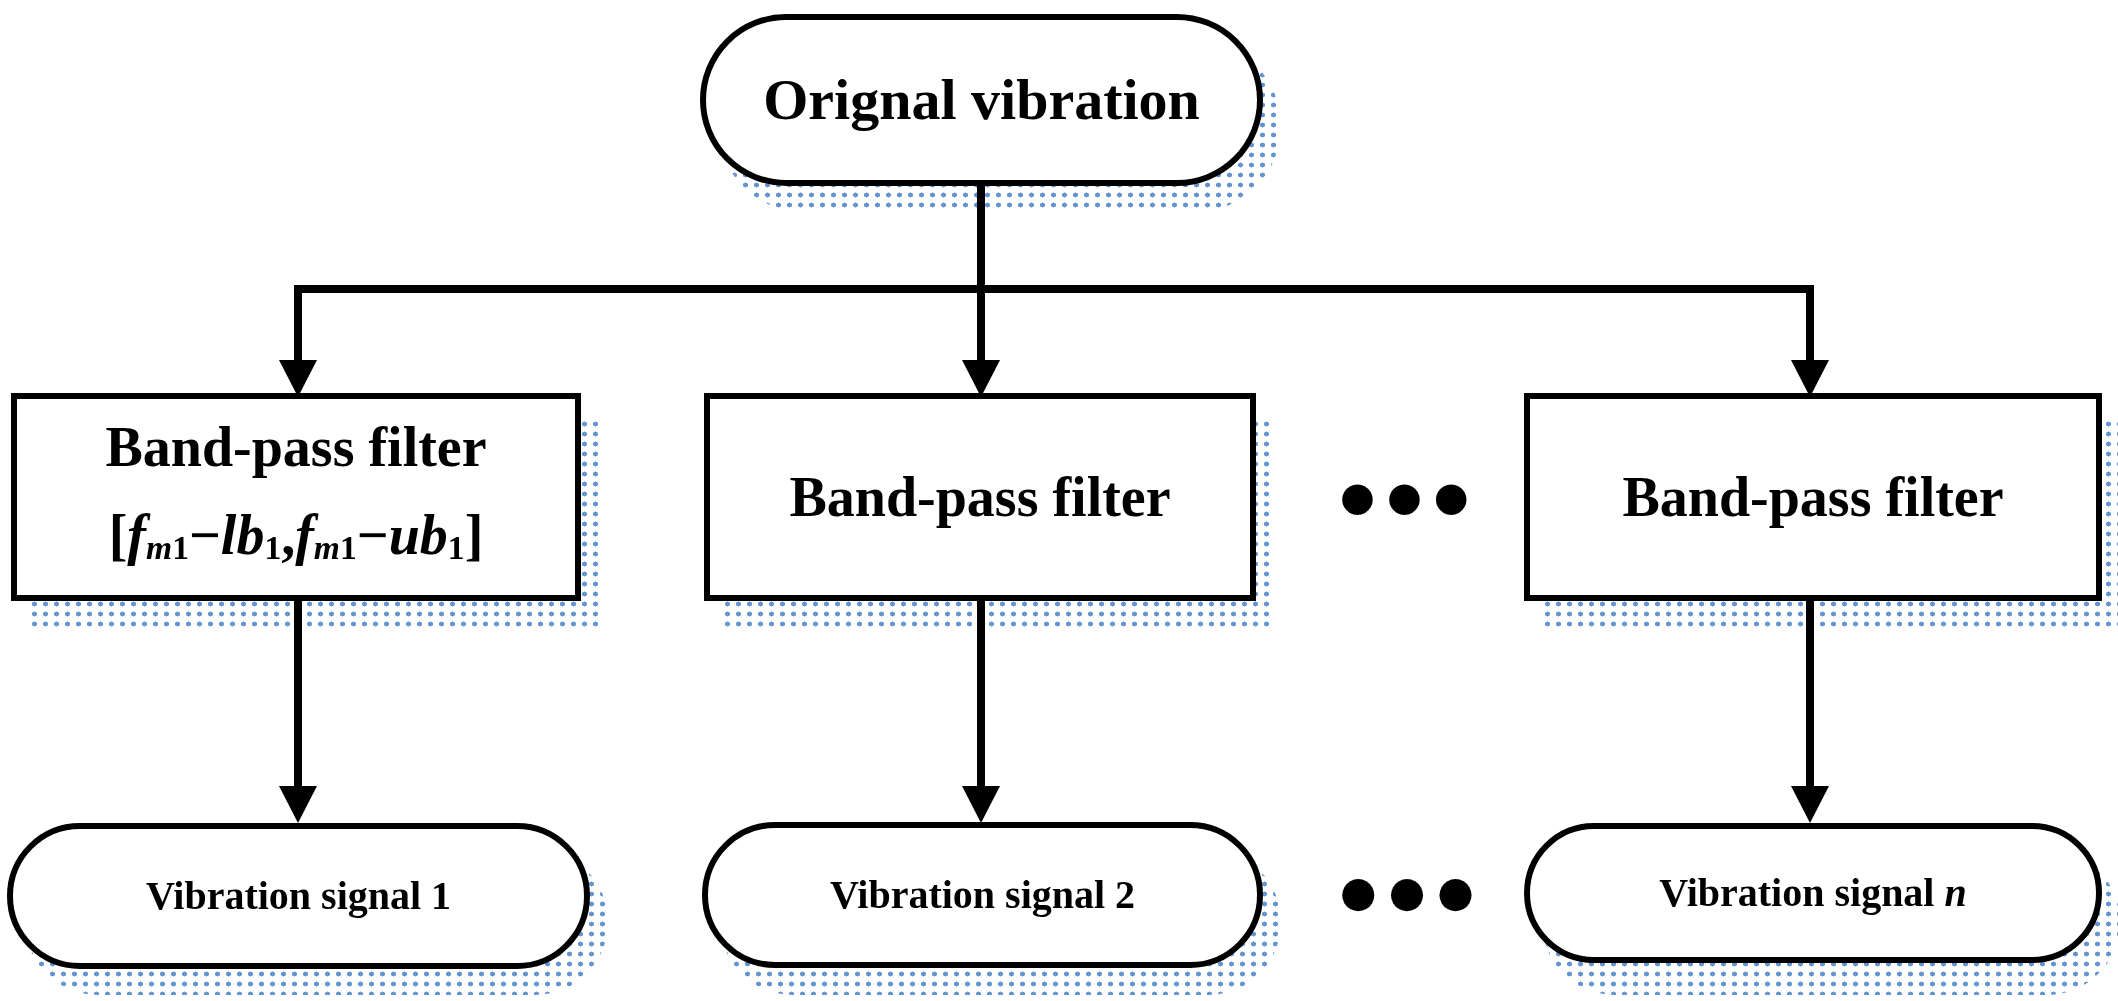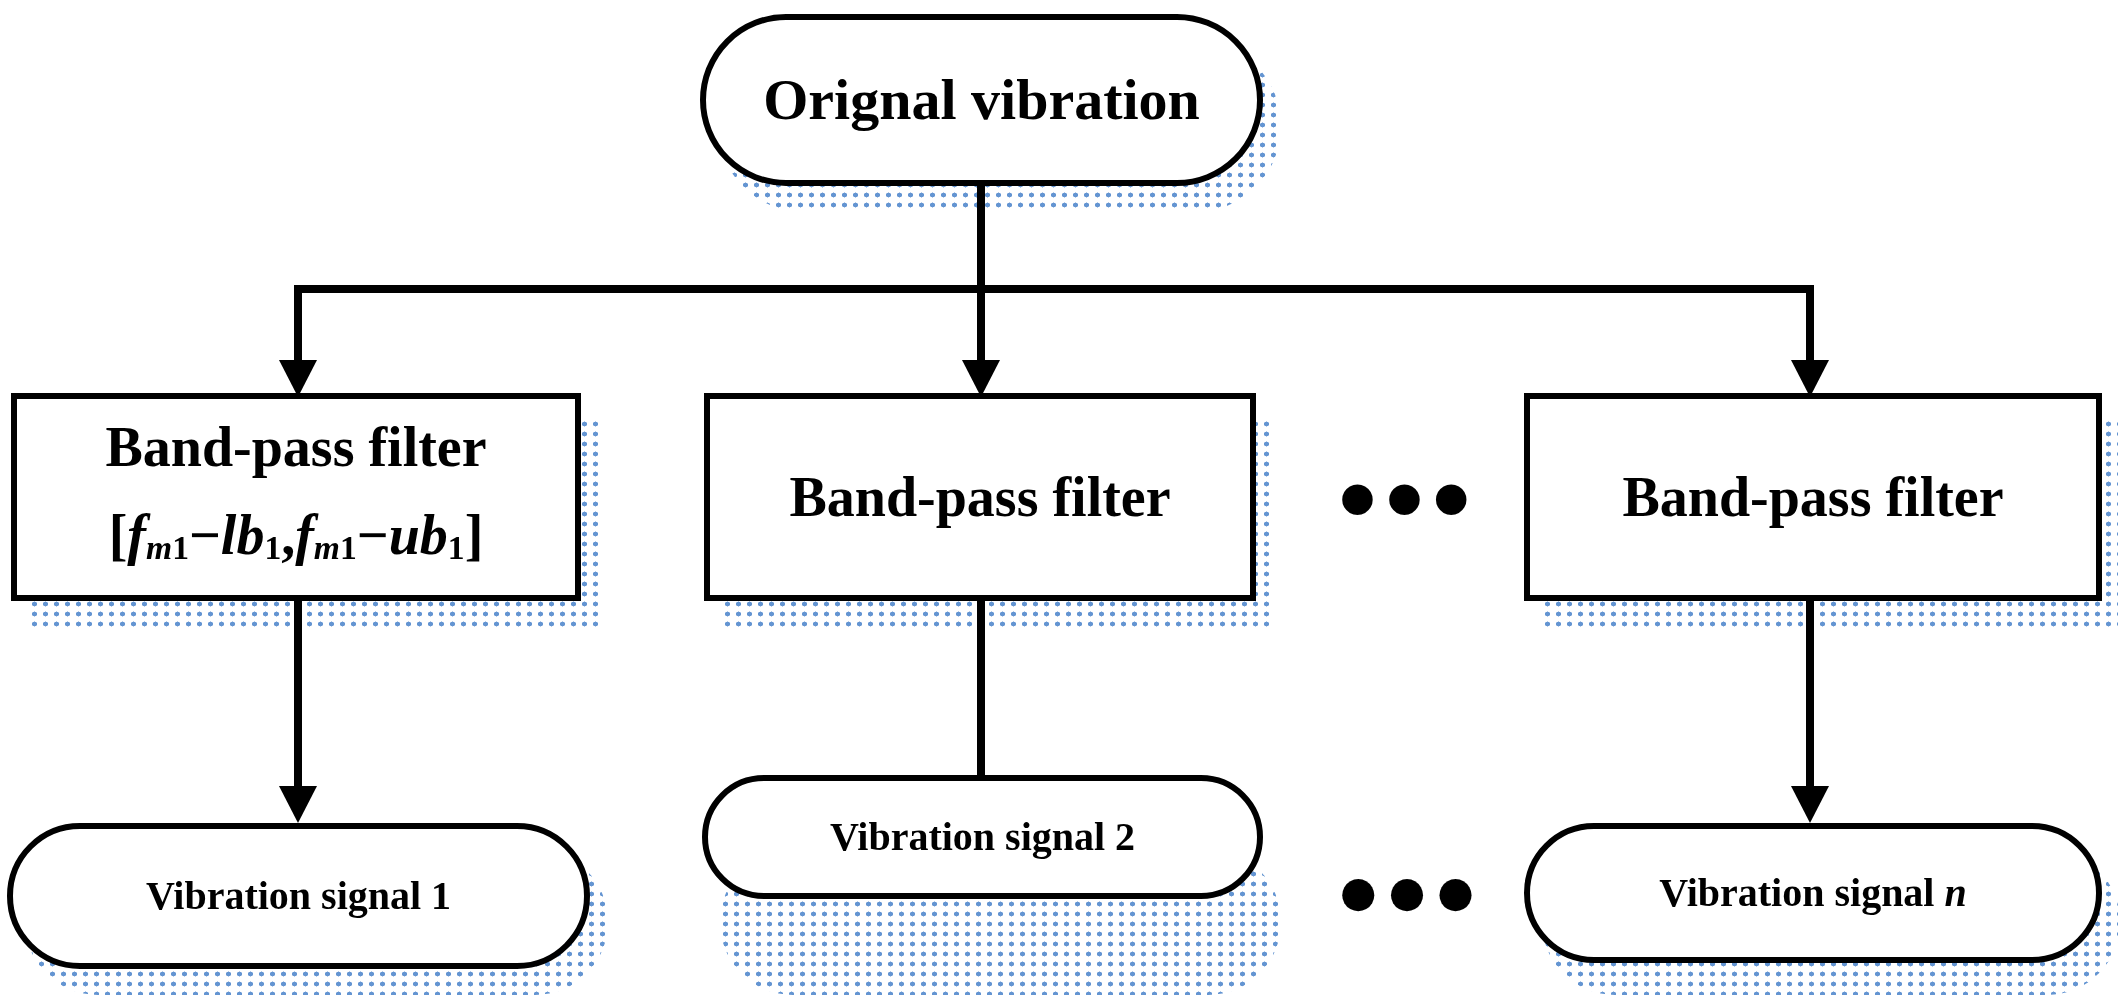--- a/index.html
+++ b/index.html
@@ -94,21 +94,21 @@
   <div class="dots dots-mid" style="left:1340px;top:468px;">●●●</div>
 
   <div class="node filter-node" style="left:1524px;top:393px;width:578px;height:208px;">
     <span class="line1">Band-pass filter</span>
   </div>
 
   <div class="node pill signal-node" style="left:7px;top:823px;width:583px;height:146px;border-radius:73px;">
     <span class="line1"><span>Vibration signal 1</span></span>
   </div>
 
-  <div class="node pill signal-node" style="left:702px;top:775px;width:561px;height:124px;border-radius:73px;">
+  <div class="node pill signal-node" style="left:702px;top:822px;width:561px;height:146px;border-radius:73px;">
     <span class="line1"><span>Vibration signal 2</span></span>
   </div>
 
   <div class="dots dots-bottom" style="left:1340px;top:864px;">●●●</div>
 
   <div class="node pill signal-node" style="left:1524px;top:823px;width:578px;height:140px;border-radius:73px;">
     <span class="line1"><span>Vibration signal </span><span class="tk-i">n</span></span>
   </div>
 
 </div>

